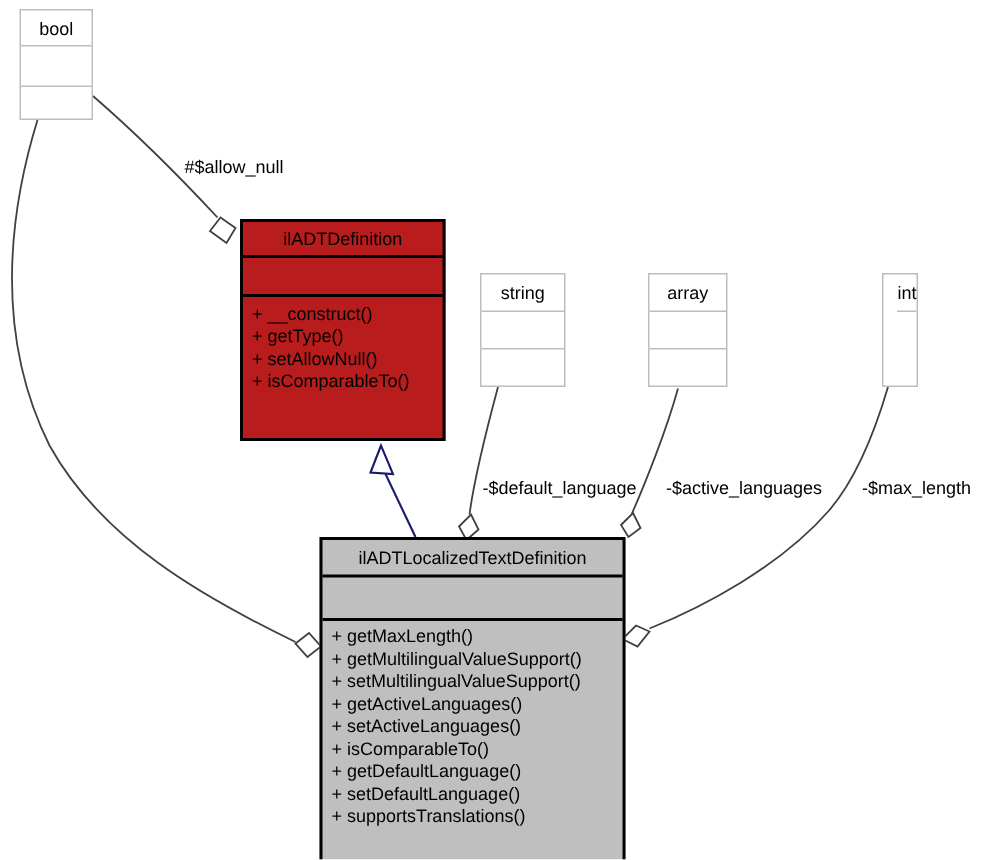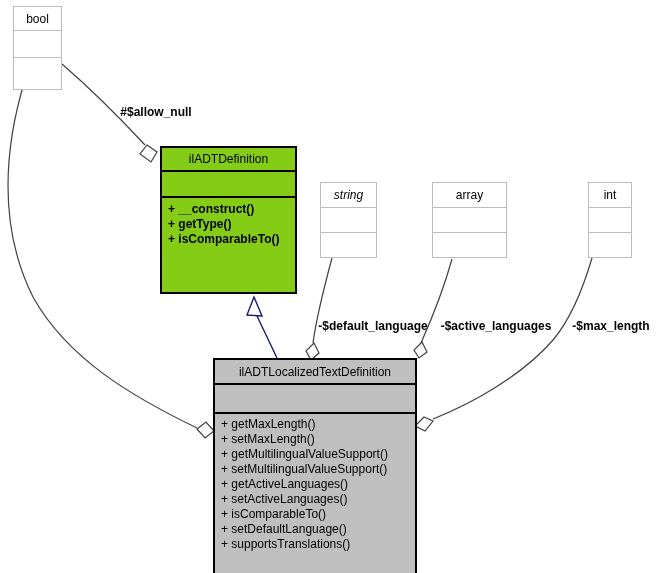--- a/index.html
+++ b/index.html
@@ -10,21 +10,21 @@
     font-size:12px; color:#000; overflow:hidden;
   }
   svg.edges { position:absolute; left:0; top:0; width:656px; height:573px; }
   .edge   { fill:none; stroke:var(--edge,#404040); stroke-width:1.2; }
   .diam   { fill:#ffffff; stroke:var(--edge,#404040); stroke-width:1.2; }
   .inh-line { stroke:var(--inh,#191970); stroke-width:1.4; }
   .inh-head { fill:#ffffff; stroke:var(--inh,#191970); stroke-width:1.4; }
 
   .elabel {
     position:absolute; transform:translate(-50%,-50%);
-    white-space:nowrap; text-align:right; line-height:15px;font-weight:bold;
+    white-space:nowrap; text-align:right; line-height:15px;
   }
 
   
   .tbox {
     position:absolute; box-sizing:border-box; background:#fff;
     border:1px solid var(--tborder,#bdbdbd);
     display:flex; flex-direction:column;
   }
   .tbox .trow { box-sizing:border-box; border-bottom:1px solid var(--tborder,#bdbdbd); }
   .tbox .trow:last-child { border-bottom:none; flex:1; }
@@ -36,24 +36,24 @@
     border:2px solid #000; display:flex; flex-direction:column;
   }
   .cbox .ctitle {
     box-sizing:border-box; border-bottom:2px solid #000;
     display:flex; align-items:center; justify-content:center; white-space:nowrap;
   }
   .cbox .cempty { box-sizing:border-box; border-bottom:2px solid #000; }
   .cbox .cmethods { flex:1; padding:3px 0 0 6px; overflow:hidden; }
   .cmethods .m { line-height:15px; white-space:nowrap; }
 
-  #box-base    { left:160px; top:146px; width:137px; height:148px; background:#84cc16; }
+  #box-base    { left:160px; top:146px; width:137px; height:148px; background:#b91c1c; }
   #box-base .ctitle { height:24px; }
   #box-base .cempty { height:26px; }
-  #box-base .cmethods { padding-top:4px;font-weight:bold; }
+  #box-base .cmethods { padding-top:4px; }
 
   #box-derived { left:213px; top:358px; width:204px; height:264px; background:var(--hl,#bfbfbf); }
   #box-derived .ctitle { height:25px; }
   #box-derived .cempty { height:29px; }
 </style>
 </head>
 <body>
 
 <div class="diagram" style="--bg: #ffffff; --edge: #404040; --inh: #191970; --hl: #bfbfbf; --tborder: #bdbdbd;">
 
@@ -82,63 +82,64 @@
 
   <div class="elabel" style="left:90px; top:221px;">
   </div>
 
   <div class="elabel" style="left:373px; top:326px;">-$default_language</div>
 
   <div class="elabel" style="left:496px; top:326px;">-$active_languages</div>
 
   <div class="elabel" style="left:611px; top:326px;">-$max_length</div>
 
-  <div class="tbox" style="left:13px; top:6px; width:49px; height:84px;">
+  <div class="tbox" style="left:13px; top:6px; width:49px; height:74px;">
     <div class="trow ttitle" style="height:24px;">bool</div>
     <div class="trow" style="height:27px;"></div>
     <div class="trow"></div>
   </div>
 
-  <div class="tbox" style="left:320px; top:182px; width:57px; height:76px;font-style:italic;">
+  <div class="tbox" style="left:320px; top:182px; width:57px; height:76px;">
     <div class="trow ttitle" style="height:25px;">string</div>
     <div class="trow" style="height:25px;"></div>
     <div class="trow"></div>
   </div>
 
-  <div class="tbox" style="left:432px; top:182px; width:75px; height:76px;">
+  <div class="tbox" style="left:432px; top:182px; width:53px; height:76px;">
     <div class="trow ttitle" style="height:25px;">array</div>
     <div class="trow" style="height:25px;"></div>
     <div class="trow"></div>
   </div>
 
-  <div class="tbox" style="left:588px; top:182px; width:44px; height:76px;">
+  <div class="tbox" style="left:588px; top:182px; width:24px; height:76px;align-items:flex-end;">
     <div class="trow ttitle" style="height:25px;">int</div>
     <div class="trow" style="height:25px;"></div>
     <div class="trow"></div>
   </div>
 
   <div class="cbox" id="box-base">
     <div class="ctitle">ilADTDefinition</div>
     <div class="cempty"></div>
     <div class="cmethods">
       <div class="m">+ __construct()</div>
       <div class="m">+ getType()</div>
+      <div class="m">+ setAllowNull()</div>
       <div class="m">+ isComparableTo()</div>
     </div>
   </div>
 
   <div class="cbox" id="box-derived">
     <div class="ctitle">ilADTLocalizedTextDefinition</div>
     <div class="cempty"></div>
     <div class="cmethods">
       <div class="m">+ getMaxLength()</div>
-      <div class="m">+ setMaxLength()</div>
       <div class="m">+ getMultilingualValueSupport()</div>
       <div class="m">+ setMultilingualValueSupport()</div>
       <div class="m">+ getActiveLanguages()</div>
       <div class="m">+ setActiveLanguages()</div>
       <div class="m">+ isComparableTo()</div>
+      <div class="m">+ getDefaultLanguage()</div>
       <div class="m">+ setDefaultLanguage()</div>
       <div class="m">+ supportsTranslations()</div>
     </div>
   </div>
 
 </div>
 
 </body></html>

